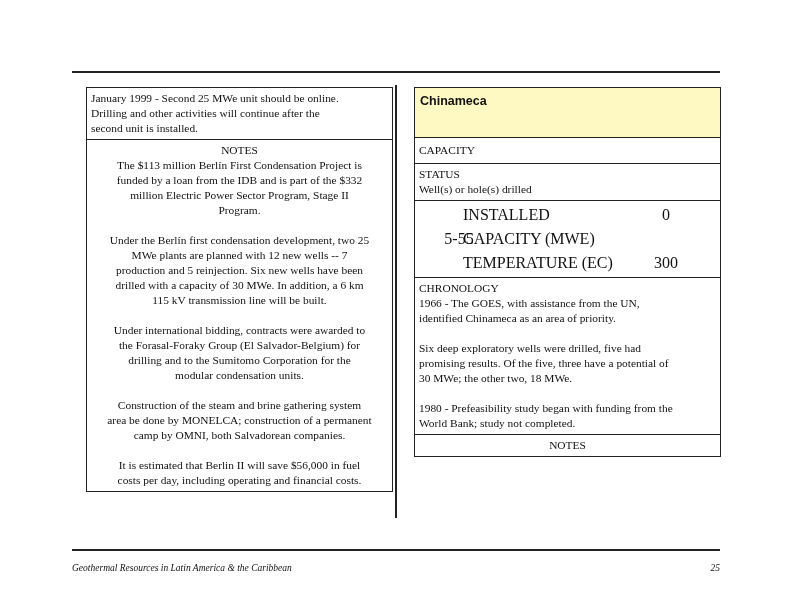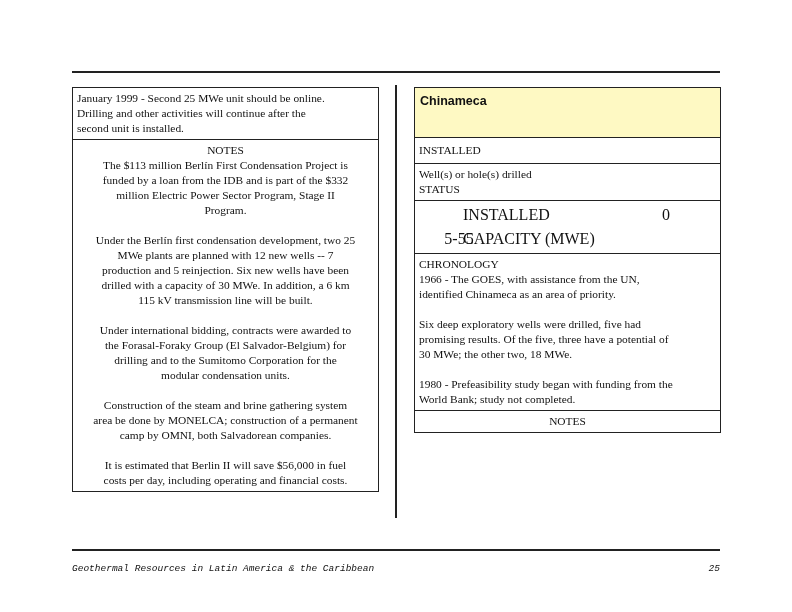--- a/index.html
+++ b/index.html
@@ -7,29 +7,29 @@
          font-family:"Liberation Serif", serif; color:#111; }
   .rule { position:absolute; left:72px; width:648px; height:2px; background:#222; }
   .rule.top { top:71px; }
   .rule.bottom { top:549px; }
   .vdivider { position:absolute; left:395px; top:85px; width:2px; height:433px; background:#222; }
   .box { position:absolute; border:1.5px solid #222; box-sizing:border-box; }
   .cell { border-bottom:1.5px solid #222; padding:3px 4px 3px 4px; font-size:11.4px; line-height:15px; }
   .cell:last-child { border-bottom:none;text-align:center; }
   .para { margin:0; white-space:pre-line; }
   .gap { height:15px; }
-  #leftbox { left:72px; top:87px; width:307px; }
+  #leftbox { left:86px; top:87px; width:307px; }
   #rightbox { left:414px; top:87px; width:307px; }
   .header-cell { background:#fef9c3; height:39px; padding:5px 5px; font-family:"Liberation Sans", sans-serif;
                  font-weight:bold; font-size:12.5px; line-height:16px; }
   .kv { display:flex; justify-content:space-between; height:24px; line-height:24px; padding:0 4px; }
   .kv .k { flex:1;margin-left:44px; }
   .kv .v { width:80px; text-align:center; padding-right:10px; }
   .kv-group { border-bottom:1.5px solid #222; padding:2px 0; }
-  .footer { position:absolute; top:563px; font-family:Liberation Mono, monospace; font-style:italic; font-size:9.5px; }
+  .footer { position:absolute; top:563px; font-family:Liberation Serif, serif; font-style:italic; font-size:9.5px; }
   .footer.left { left:72px; }
   .footer.right { right:72px; }
 </style>
 </head>
 <body>
 
 <div class="rule top"></div>
 
 <div class="box" id="leftbox">
   <div class="cell">
@@ -64,33 +64,37 @@
   </div>
 </div>
 
 <div class="vdivider"></div>
 
 <div class="box" id="rightbox">
   <div class="cell header-cell">
     <span>Chinameca</span>
   </div>
   <div class="cell" style="padding-top:5px;padding-bottom:5px;">
-    <p class="para">INSTALLED</p>
+    <p class="para">CAPACITY</p>
   </div>
   <div class="cell">
+    <p class="para">STATUS</p>
     <p class="para">Well(s) or hole(s) drilled</p>
-    <p class="para">STATUS</p>
   </div>
   <div class="kv-group">
     <div class="kv">
       <span class="k">INSTALLED CAPACITY (MWE)</span>
       <span class="v">0</span>
     </div>
     <div class="kv">
       <span class="v">5-55</span>
+    </div>
+    <div class="kv">
+      <span class="k">TEMPERATURE (ЕC)</span>
+      <span class="v">300</span>
     </div>
   </div>
   <div class="cell">
     <p class="para">CHRONOLOGY</p>
     <p class="para">1966 - The GOES, with assistance from the UN,
 identified Chinameca as an area of priority.</p>
     <div class="gap"></div>
     <p class="para">Six deep exploratory wells were drilled, five had
 promising results.  Of the five, three have a potential of
 30 MWe; the other two, 18 MWe.</p>

